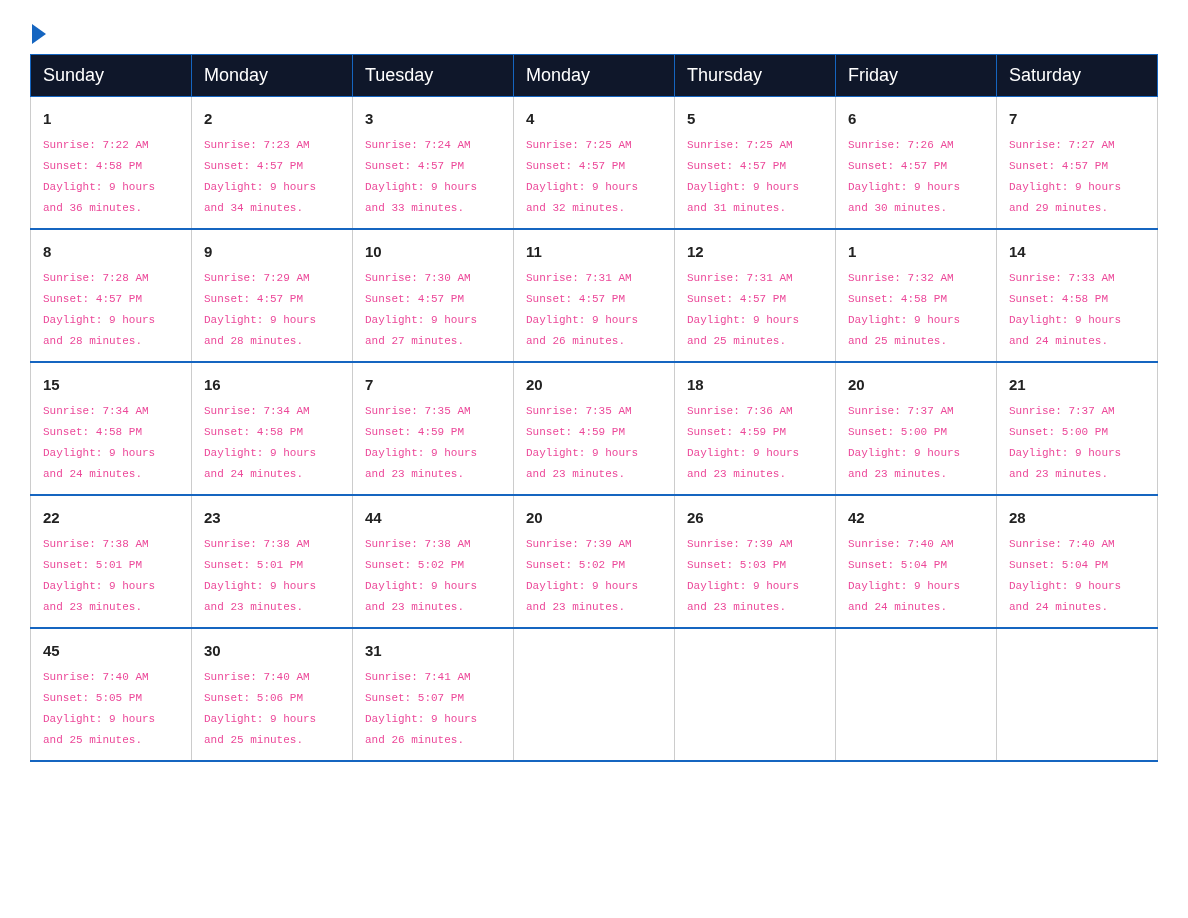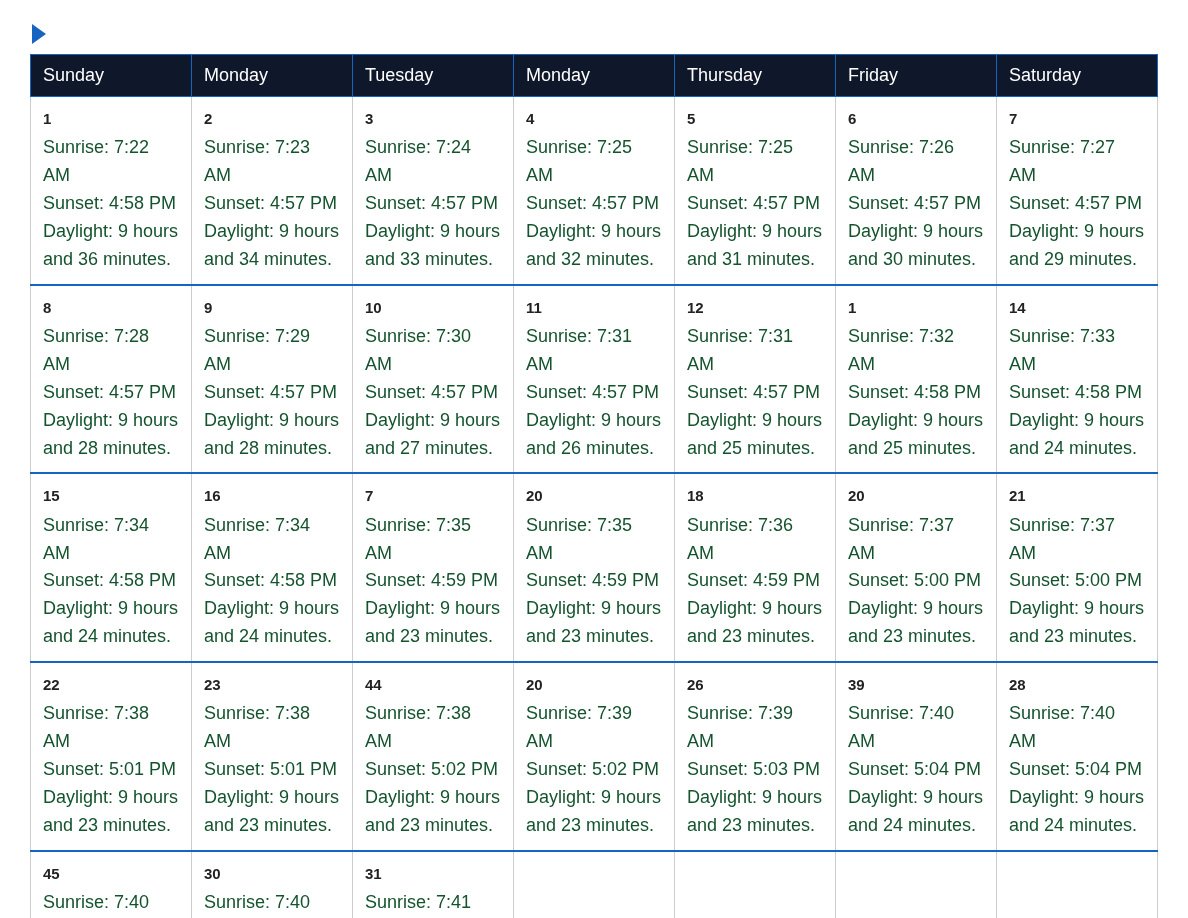--- a/index.html
+++ b/index.html
@@ -90,22 +90,23 @@
       width: 14.28%;
       min-height: 110px;
     }
     .day-number {
       font-size: 15px;
       font-weight: bold;
       margin-bottom: 4px;
       display: block;
     }
     .day-info {
-      font-size: 18px;
-      color: #14532d;
+      font-size: 11px;
+      color: #ec4899;
+      font-family: Liberation Mono, monospace;
     }
     .empty-cell {
       background: #fff;
     }
   </style>
 </head>
 <body>
 
 <div class="header-row">
   <div class="logo">
@@ -239,21 +240,21 @@
         </td>
         <td>
           <span class="day-number">20</span>
           <span class="day-info">Sunrise: 7:39 AM<br>Sunset: 5:02 PM<br>Daylight: 9 hours and 23 minutes.</span>
         </td>
         <td>
           <span class="day-number">26</span>
           <span class="day-info">Sunrise: 7:39 AM<br>Sunset: 5:03 PM<br>Daylight: 9 hours and 23 minutes.</span>
         </td>
         <td>
-          <span class="day-number">39</span>
+          <span class="day-number">42</span>
           <span class="day-info">Sunrise: 7:40 AM<br>Sunset: 5:04 PM<br>Daylight: 9 hours and 24 minutes.</span>
         </td>
         <td>
           <span class="day-number">28</span>
           <span class="day-info">Sunrise: 7:40 AM<br>Sunset: 5:04 PM<br>Daylight: 9 hours and 24 minutes.</span>
         </td>
       </tr>
       <tr>
         <td>
           <span class="day-number">45</span>

